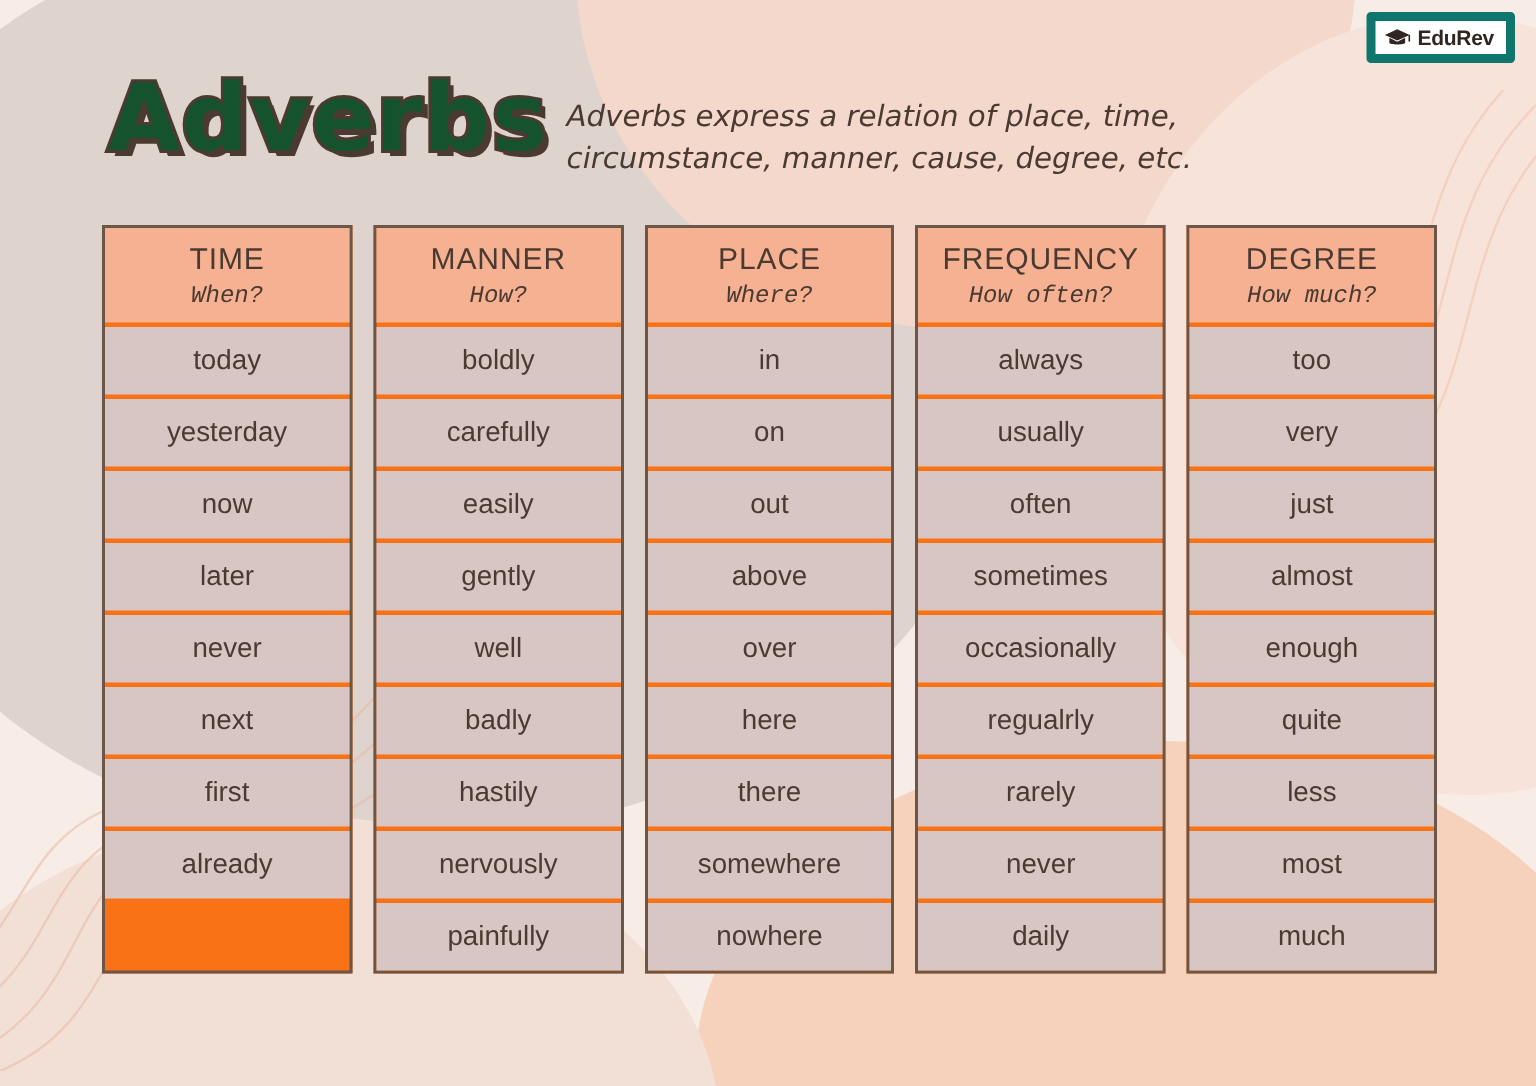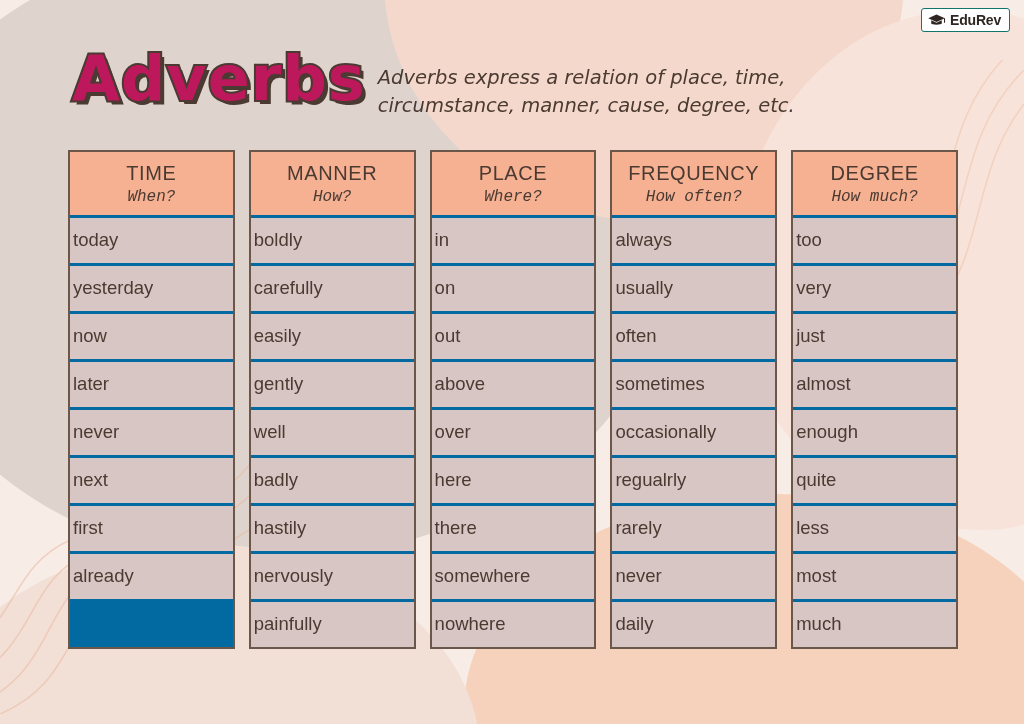--- a/index.html
+++ b/index.html
@@ -73,21 +73,21 @@
   }
   .lines-left { left: -30px; bottom: 10px; }
   .lines-right { right: -10px; top: 60px; }
 
   
   .logo {
     position: absolute;
     top: 8px;
     right: 14px;
     background: #ffffff;
-    border: 1px solid #0f766e;
+    border: 6px solid #0f766e;
     border-radius: 3px;
     padding: 3px 8px 3px 5px;
     display: flex;
     align-items: center;
     gap: 4px;
     z-index: 5;
   }
   .logo-text {
     font-family: "Liberation Sans", sans-serif;
     font-weight: bold;
@@ -110,21 +110,21 @@
     display: flex;
     align-items: flex-start;
   }
   .title {
     margin-left: 72px;
     font-family: "DejaVu Sans", sans-serif;
     font-weight: bold;
     font-size: 62px;
     line-height: 1;
     letter-spacing: 1px;
-    color: #be185d;
+    color: #14532d;
     -webkit-text-stroke: 4px #4a3a31;
     paint-order: stroke fill;
     text-shadow: 4px 4px 0 #4a3a31;
   }
   .subtitle {
     margin-left: 12px;
     margin-top: 16px;
     font-family: "DejaVu Sans", sans-serif;
     font-size: 19.5px;
     line-height: 1.45;
@@ -142,21 +142,21 @@
     display: flex;
     gap: 14px;
     z-index: 3;
   }
   .column {
     width: 163px;
     display: flex;
     flex-direction: column;
     gap: 3px;
     border: 2px solid #6b564a;
-    background: #0369a1;
+    background: #f97316;
   }
   .col-head {
     background: #f6b193;
     padding: 10px 4px 9px 4px;
     text-align: center;
   }
   .col-title {
     font-family: "Liberation Sans", sans-serif;
     font-size: 20px;
     letter-spacing: .6px;
@@ -166,21 +166,21 @@
   .col-sub {
     font-family: Liberation Mono, monospace;
     font-style: italic;
     font-size: 16px;
     color: #4a3a31;
     display: block;
     margin-top: 3px;
   }
   .cell {
     background: #d8c6c4;
-    text-align: left;
+    text-align: center;
     font-family: "Liberation Sans", sans-serif;
     font-size: 18.5px;
     color: #4a3a31;
     padding: 11px 3px 12px 3px;
   }
 </style>
 </head>
 <body>
 
 <div class="bg-layer">

